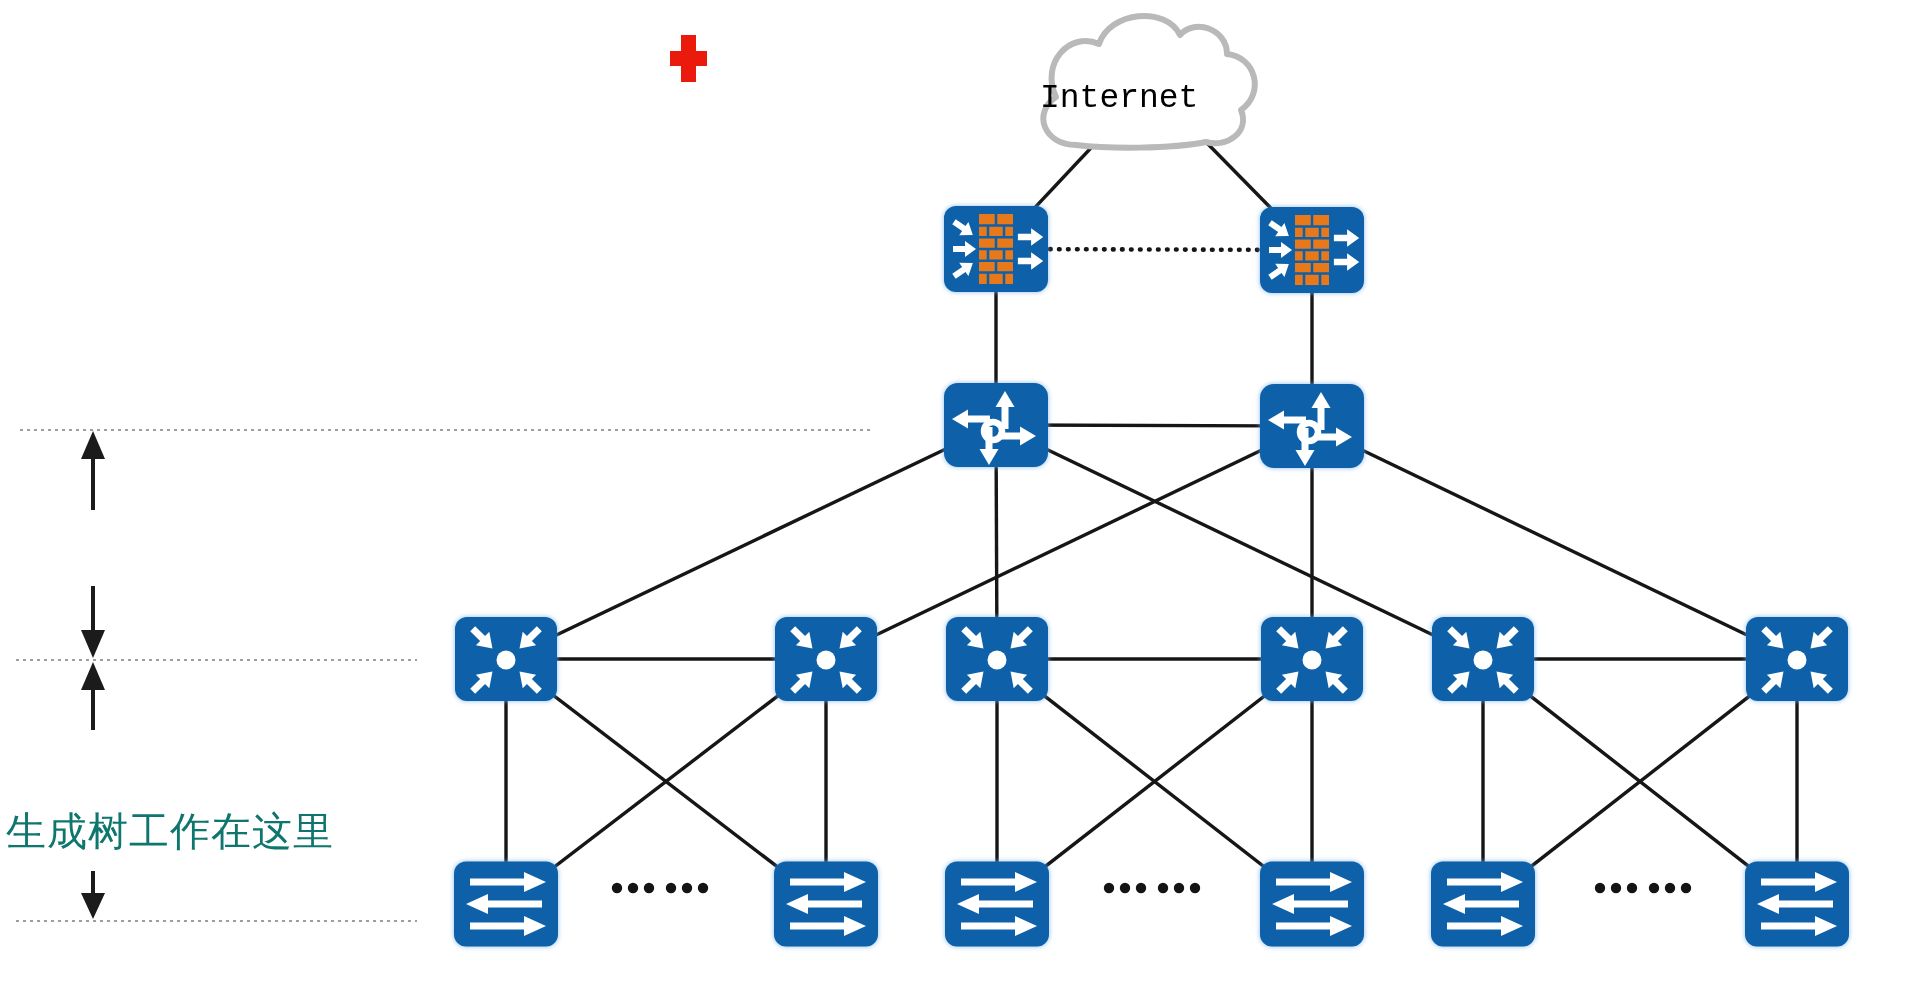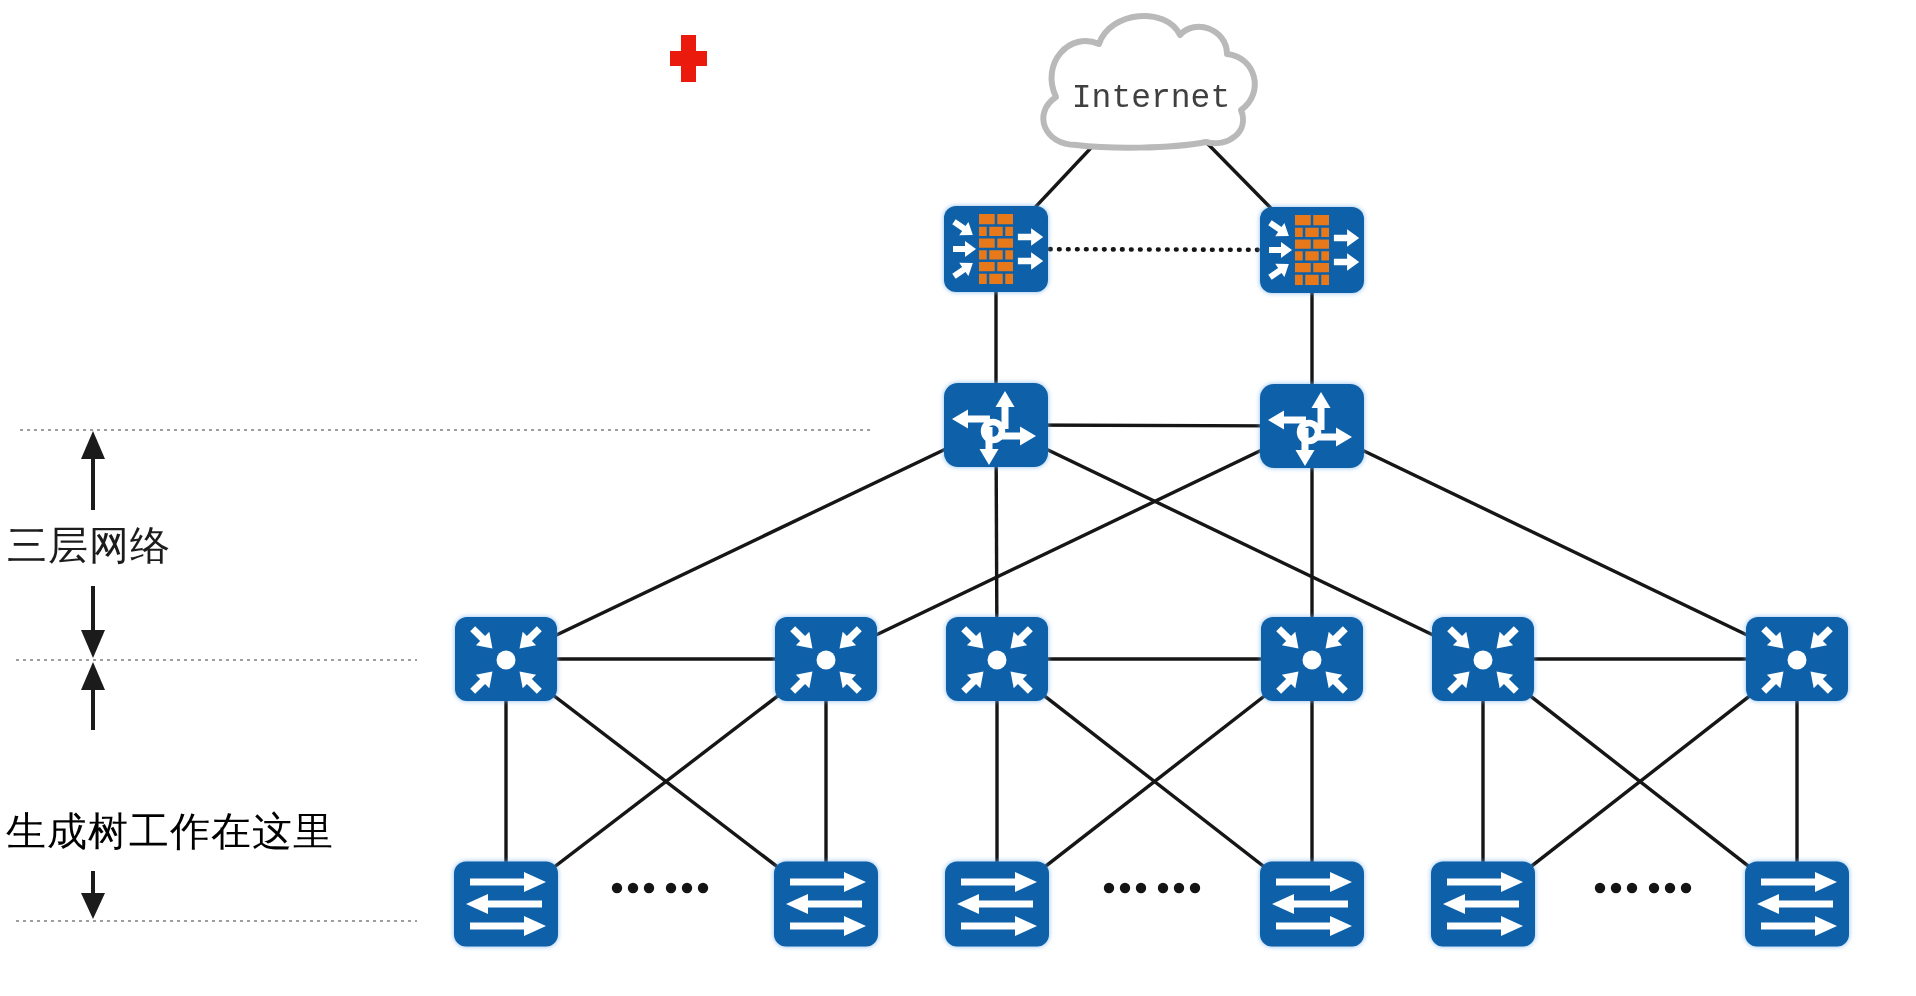--- a/index.html
+++ b/index.html
@@ -7,23 +7,23 @@
        font-family:"DejaVu Sans","Liberation Sans",sans-serif;}
   #stage{position:absolute;left:0;top:0;width:1916px;height:996px;}
   svg.diagram{position:absolute;left:0;top:0;}
   .edge{stroke:#161616;stroke-width:3.4;fill:none;}
   .edge.dotted{stroke-width:4.6;stroke-dasharray:0.6 8.4;stroke-linecap:round;}
   .divider{stroke:#9e9e9e;stroke-width:2;stroke-dasharray:3 4;fill:none;}
   .measure{stroke:#1b1b1b;stroke-width:4;fill:none;}
   .measure-head{fill:#1b1b1b;stroke:none;}
   .node{filter:drop-shadow(0 0 2.5px rgba(115,175,235,0.85));}
   .overlay-label{position:absolute;white-space:nowrap;}
-  #internet-label{left:1040px;top:78px;width:222px;text-align:center;
+  #internet-label{left:1040px;top:78px;width:222px;
       font-family:"Liberation Mono","DejaVu Sans Mono",monospace;
-      font-size:33px;line-height:42px;color:#404040;}
+      font-size:33px;line-height:42px;color:#000000;}
   #layer3-label,#layer2-label{left:7px;font-size:40px;line-height:48px;
       color:#1c1c1c;letter-spacing:1px;}
   #layer3-label{top:521px;}
   #layer2-label{top:744px;}
   #spanning-label{left:6px;top:807px;font-size:40px;line-height:48px;letter-spacing:1px;}
 </style>
 </head>
 <body>
 
 <div id="stage">
@@ -190,16 +190,15 @@
         <circle cx="1600" cy="888" r="5.2"></circle>
         <circle cx="1616" cy="888" r="5.2"></circle>
         <circle cx="1632" cy="888" r="5.2"></circle>
         <circle cx="1654" cy="888" r="5.2"></circle>
         <circle cx="1670" cy="888" r="5.2"></circle>
         <circle cx="1686" cy="888" r="5.2"></circle>
       </g>
 </svg>
 
 <div class="overlay-label" id="internet-label">Internet</div>
-<div class="overlay-label" id="layer3-label">三层网络</div>
-<div class="overlay-label" id="spanning-label" style="color: #000000; text-align: center;">生成树工作在这里</div>
+<div class="overlay-label" id="spanning-label" style="color: #0f766e; text-align: center;">生成树工作在这里</div>
 
 </div>
 
 </body></html>

